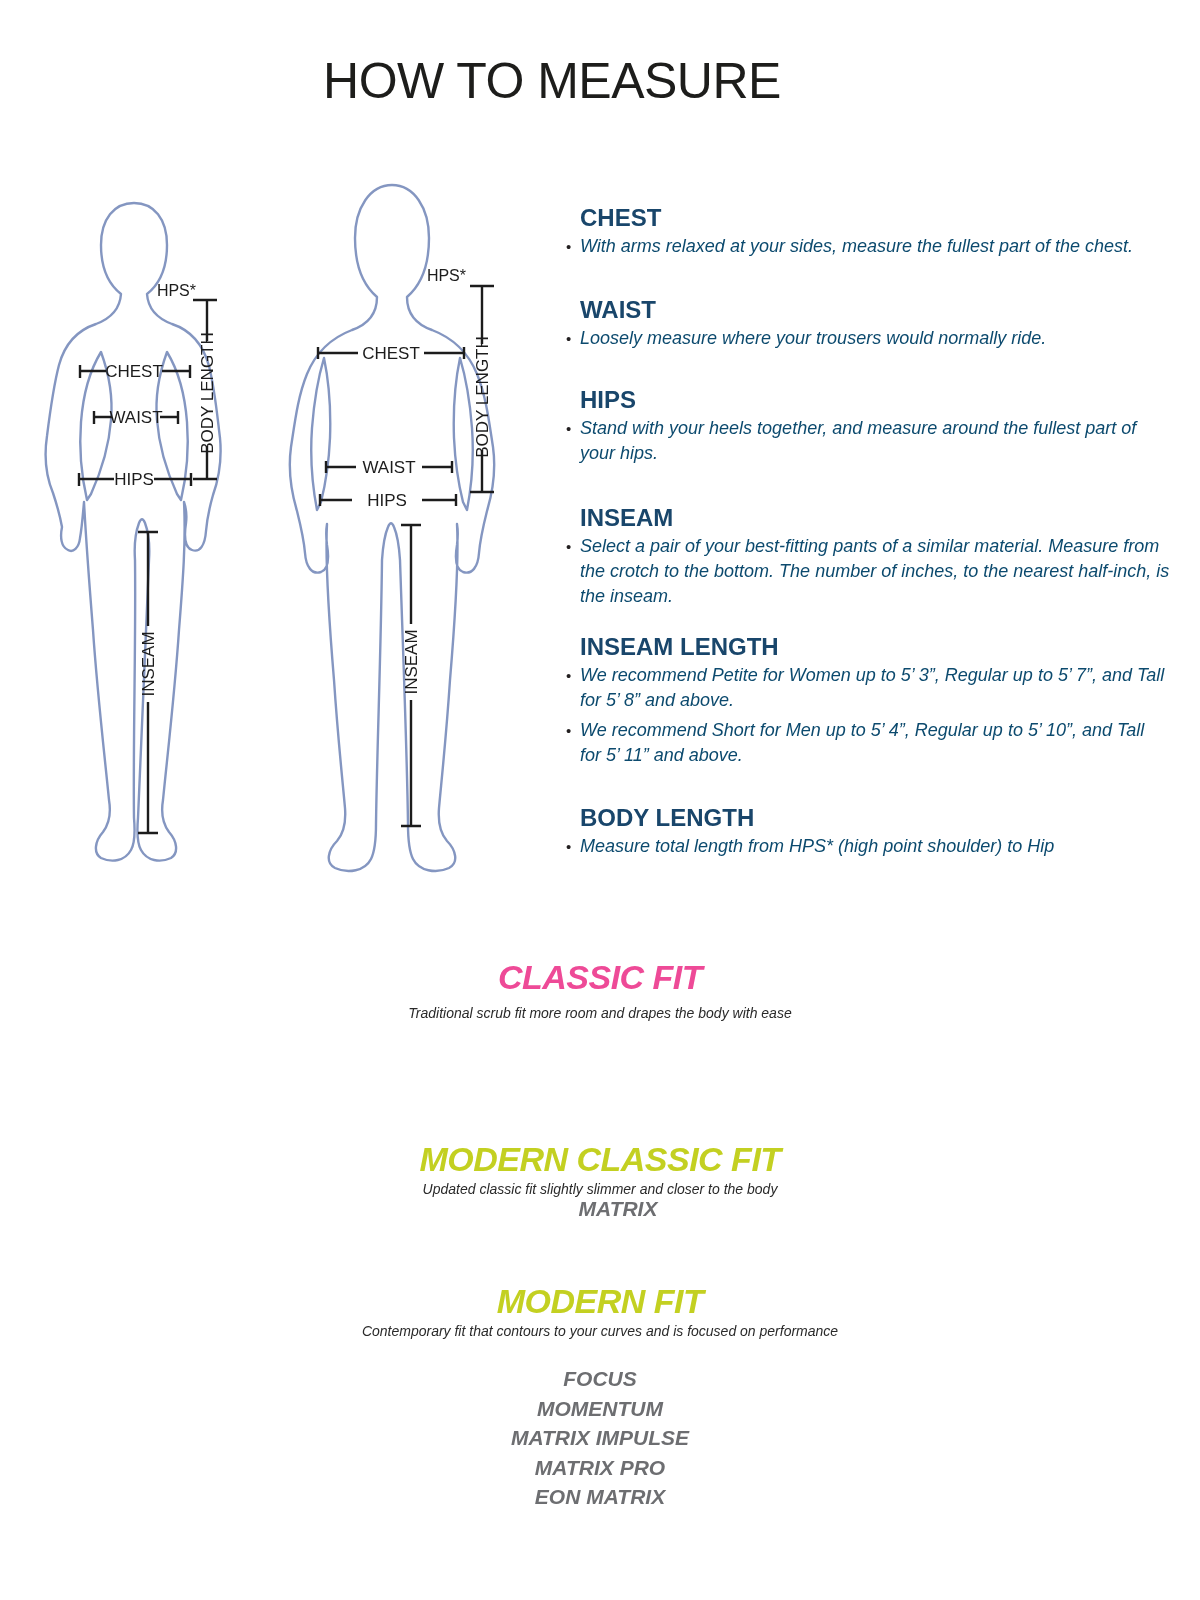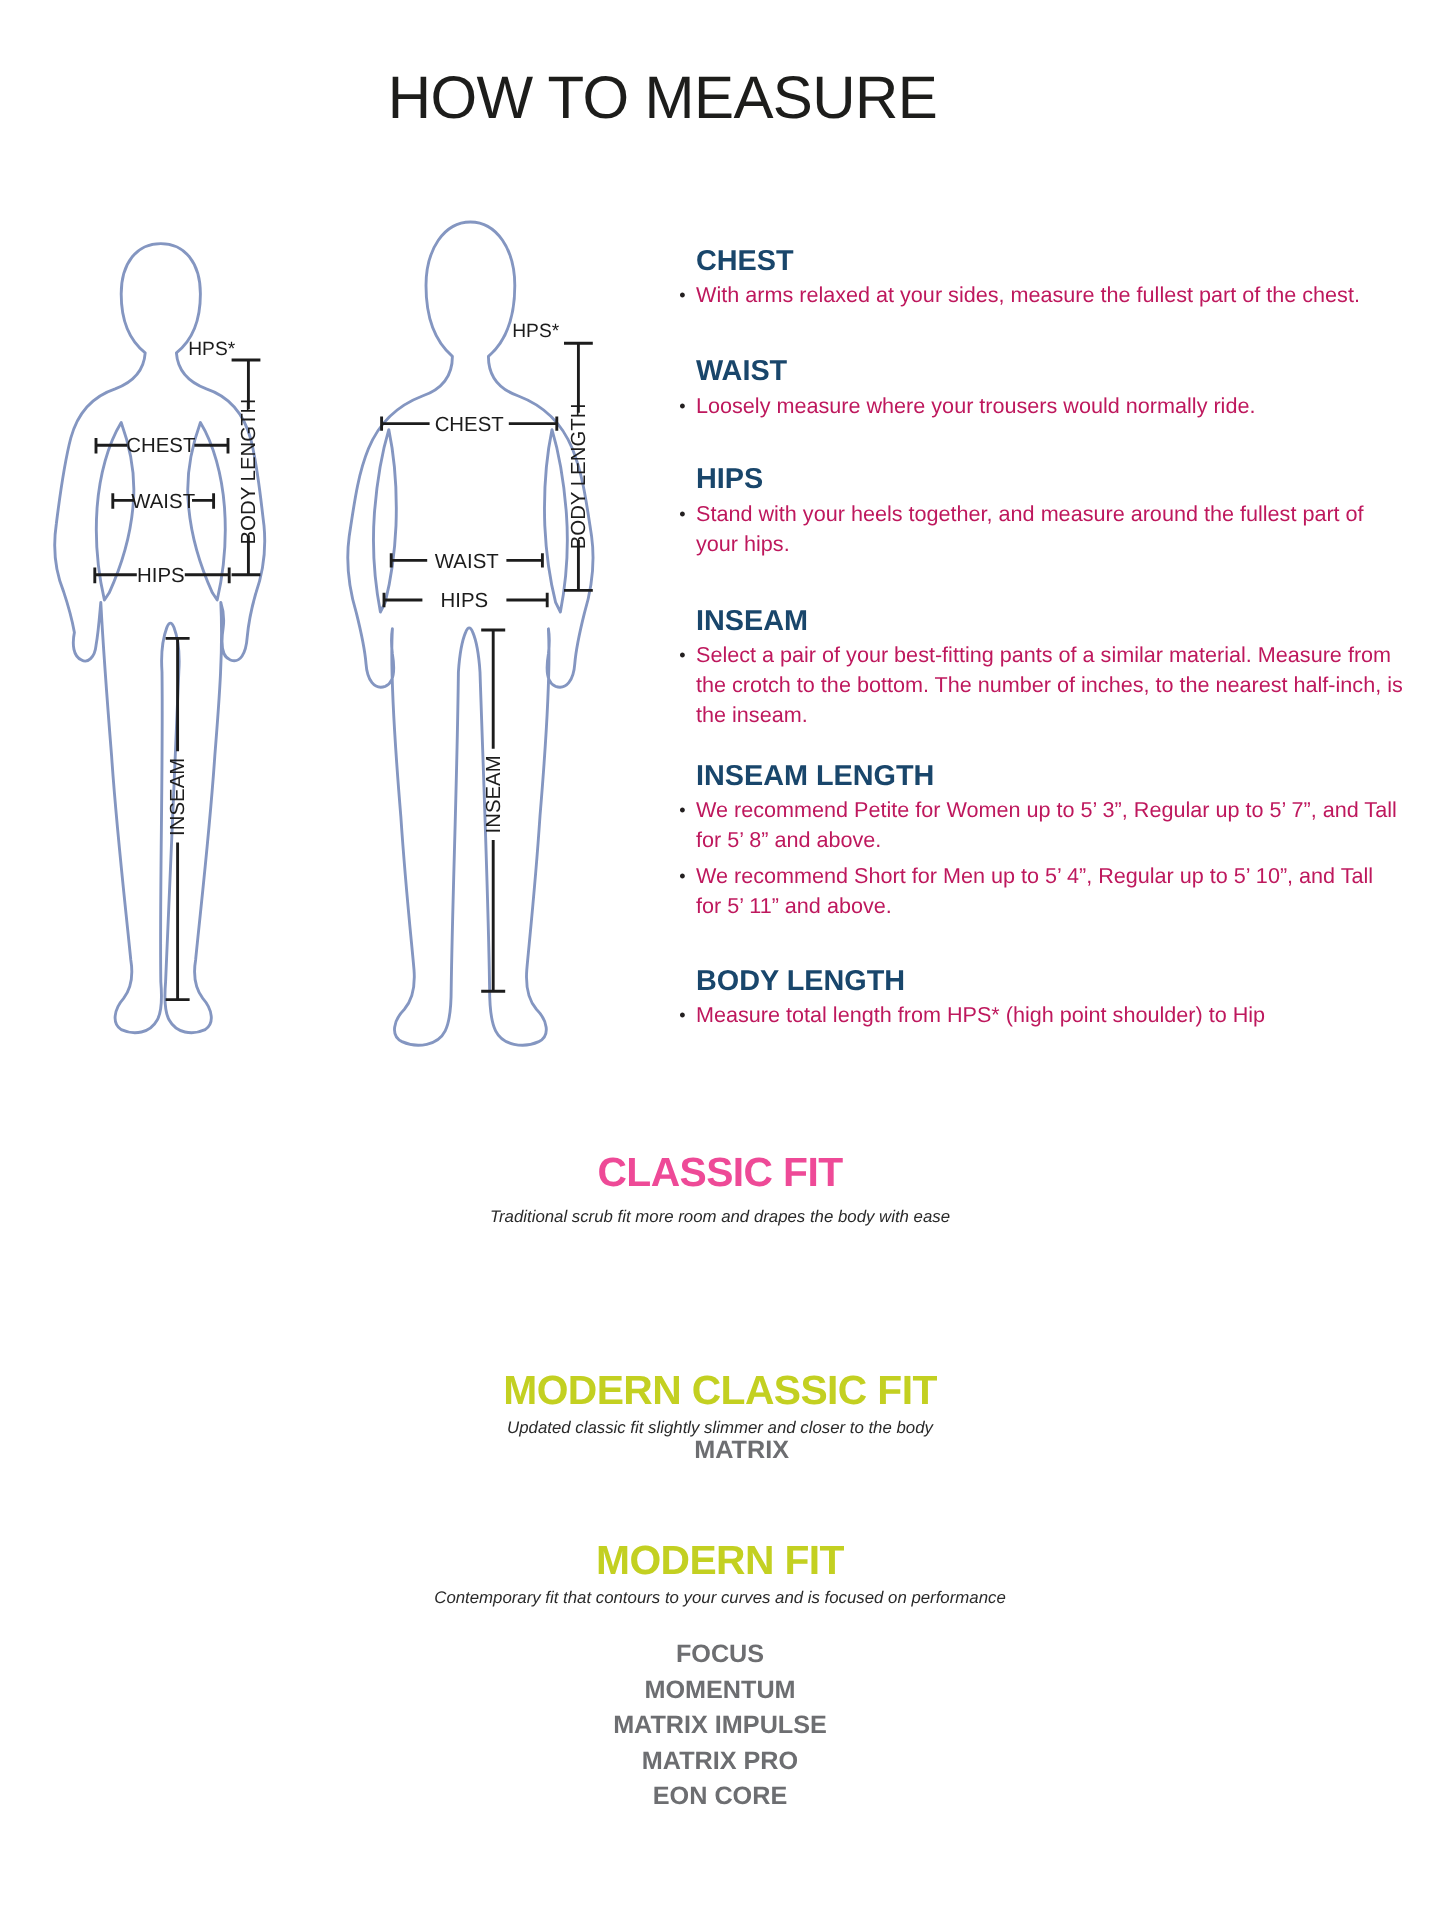--- a/index.html
+++ b/index.html
@@ -16,29 +16,29 @@
   svg.figure { position:absolute; }
   svg .body-line { fill:none; stroke:#8496c1; stroke-width:2.4; stroke-linecap:round; stroke-linejoin:round; }
   svg .meas-line { fill:none; stroke:#1c1c1c; stroke-width:2.4; stroke-linecap:butt; }
   svg text.meas-label { fill:#1c1c1c; font-family:"Liberation Sans", sans-serif; font-size:17px; }
   svg text.hps { font-size:16px; }
   
   .m-section { position:absolute; left:566px; width:604px; }
   .m-heading { margin:0 0 3px 14px; font-size:24px; line-height:26px; font-weight:bold; color:#19466b; }
   .m-bullet { display:flex; margin:0 0 5px 0; }
   .m-bullet .dot { width:14px; flex:0 0 14px; font-size:15px; line-height:25px; color:#231f20; }
-  .m-bullet .btext { flex:1; font-size:18px; line-height:25px; color:#be185d; }
+  .m-bullet .btext { flex:1; font-size:18px; line-height:25px; font-style:italic; color:#0c4a6e; }
   .sec-chest { top:205px; }
   .sec-waist { top:297px; }
   .sec-hips { top:387px; }
   .sec-inseam { top:505px; }
   .sec-inseam-length { top:634px; }
   .sec-body-length { top:805px; }
   
-  .fit-block { position:absolute; left:0; width:1200px; text-align:center; }
+  .fit-block { position:absolute; left:0; width:1200px; text-align:center;font-style:italic; }
   .fit-title { font-size:34px; font-weight:bold; letter-spacing:-0.5px; line-height:38px; margin:0; }
   .fit-title.pink { color:#ee4a97; }
   .fit-title.green { color:#c3d021; }
   .fit-desc { font-size:14px; font-style:italic; color:#2a2a2a; line-height:24px; margin:0; }
   .fit-products { margin:0; padding:0; list-style:none; }
   .fit-products li { font-size:21px; font-weight:bold; color:#6d6e71; line-height:29.5px; }
   .pos-classic-title { top:958px; }
   .pos-classic-desc { top:1001px; }
   .pos-classic-products { top:1044px; }
   .pos-mclassic-title { top:1140px; }
@@ -232,16 +232,16 @@
     <li>MATRIX</li>
   </ul>
 
   <h2 class="fit-block fit-title green pos-modern-title">MODERN FIT</h2>
   <p class="fit-block fit-desc pos-modern-desc">Contemporary fit that contours to your curves and is focused on performance</p>
   <ul class="fit-block fit-products pos-modern-products">
     <li>FOCUS</li>
     <li>MOMENTUM</li>
     <li>MATRIX IMPULSE</li>
     <li>MATRIX PRO</li>
-    <li>EON CORE</li>
+    <li>EON MATRIX</li>
   </ul>
 
 </div>
 
 </body></html>

